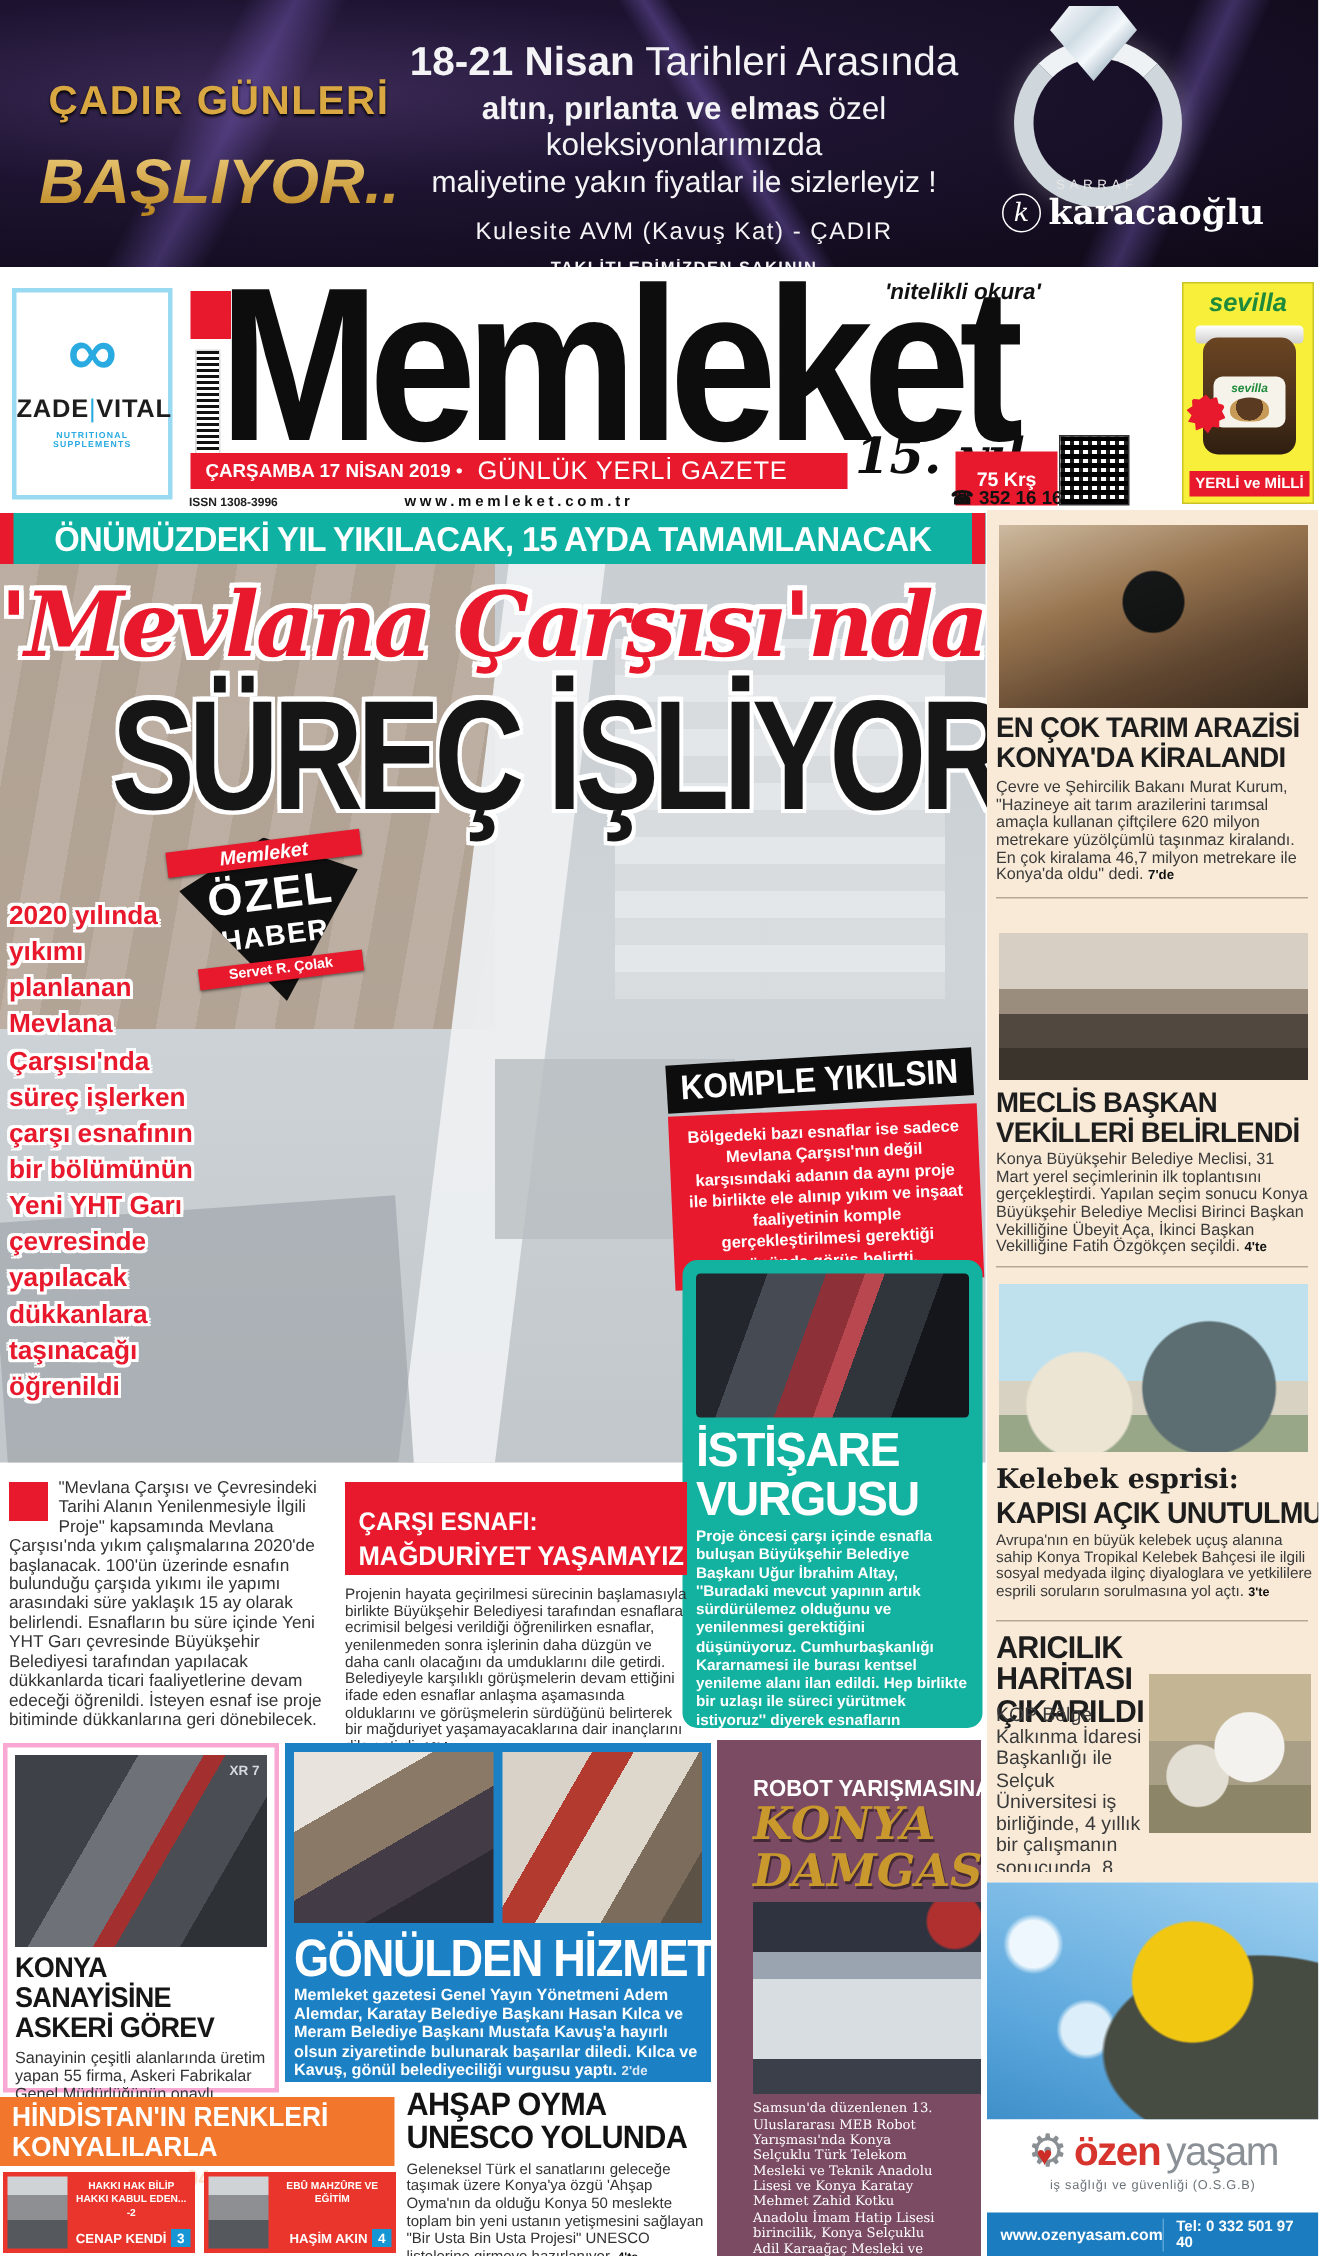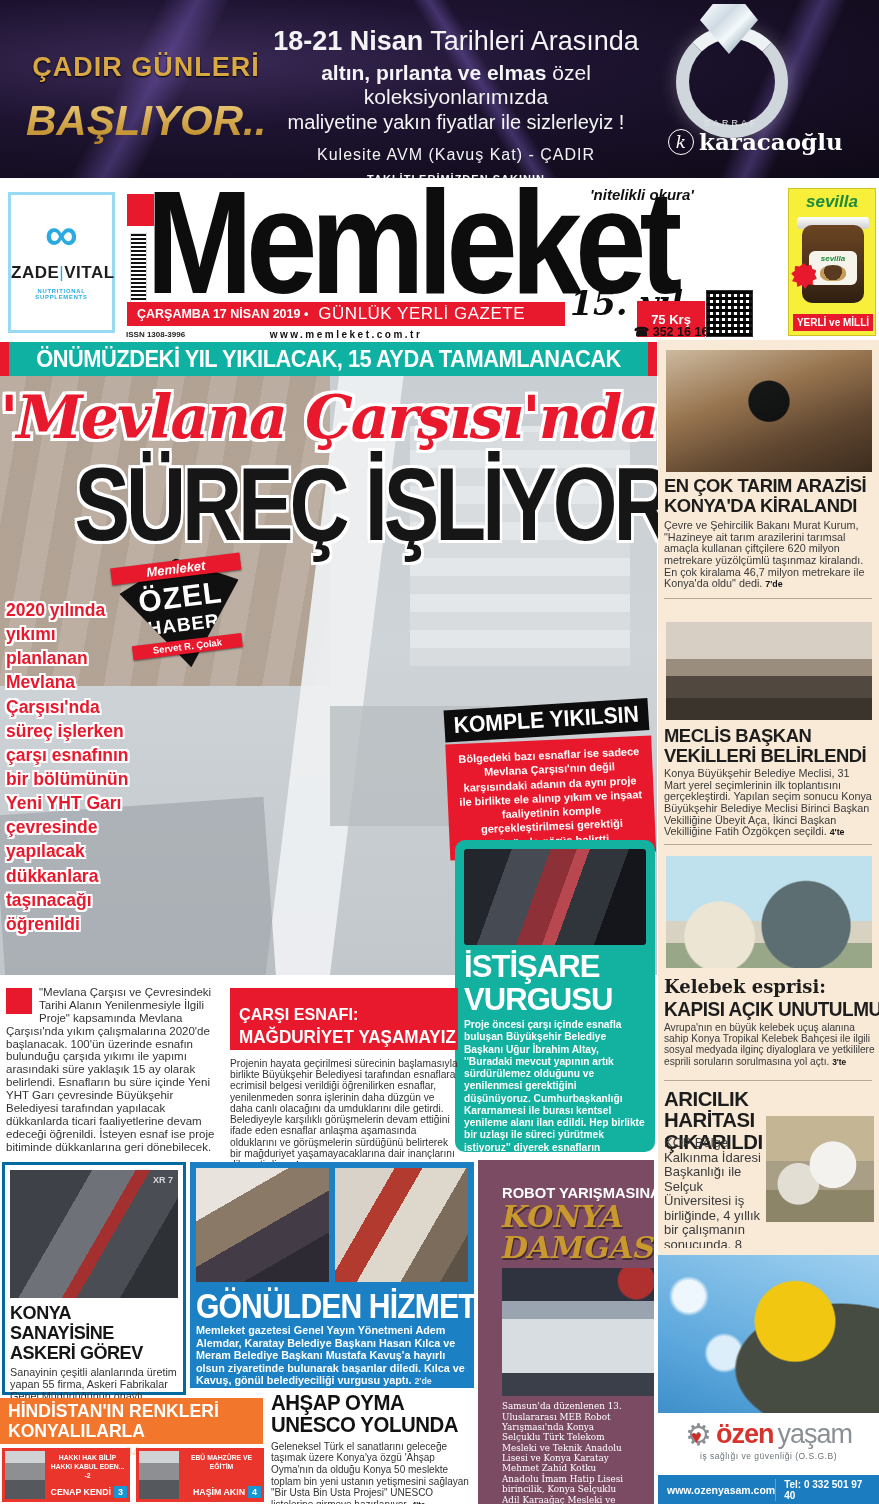--- a/index.html
+++ b/index.html
@@ -174,21 +174,21 @@
   #sb-t4 { left:6px; top:748px; width:160px; font-size:21px; font-weight:800; color:#1d1d1d; line-height:1.02;
     letter-spacing:-0.5px; transform:scaleX(0.97); transform-origin:left; }
   #sb-b4 { left:6px; top:796px; width:98px; height:112px; overflow:hidden; font-size:13px; line-height:1.12; color:#3a3a3a; }
   #sb-ph4 { left:108px; top:776px; width:108px; height:106px;
     background:
       radial-gradient(circle at 62% 46%, #f4f2ee 0 26%, transparent 27%),
       radial-gradient(circle at 30% 64%, #e3ded4 0 20%, transparent 21%),
       linear-gradient(180deg,#c4b694 0 42%,#a89f86 42% 70%,#8c8568 70%); }
 
   
-  #askeri { position:absolute; left:2px; top:1162px; width:184px; height:233px; border:3px solid #0369a1; background:#fff; padding:5px; }
+  #askeri { position:absolute; left:2px; top:1162px; width:184px; height:233px; border:3px solid #f9a8d4; background:#fff; padding:5px; }
   #askeri-photo { position:relative; width:168px; height:128px;
     background:linear-gradient(120deg,#3e4147 0 34%,#6e7177 34% 52%,#a32f2f 52% 58%,#4a4d53 58% 76%,#2e3136 76%); }
   #askeri-photo .lbl { position:absolute; right:5px; top:5px; font-size:9px; font-weight:700; color:#d6dade; }
   #askeri .ttl { margin-top:5px; font-size:19px; font-weight:800; color:#161616; line-height:1.05; letter-spacing:-0.5px;
     transform:scaleX(0.95); transform-origin:left; }
   #askeri .bd { margin-top:4px; font-size:10.8px; line-height:1.1; color:#333; }
 
   #hindistan { position:absolute; left:0; top:1398px; width:263px; height:46px; background:#f2772c; color:#fff; padding:3px 8px; }
   #hindistan .t { font-size:18.5px; font-weight:800; line-height:1.08; transform:scaleX(0.95); transform-origin:left; }
 

